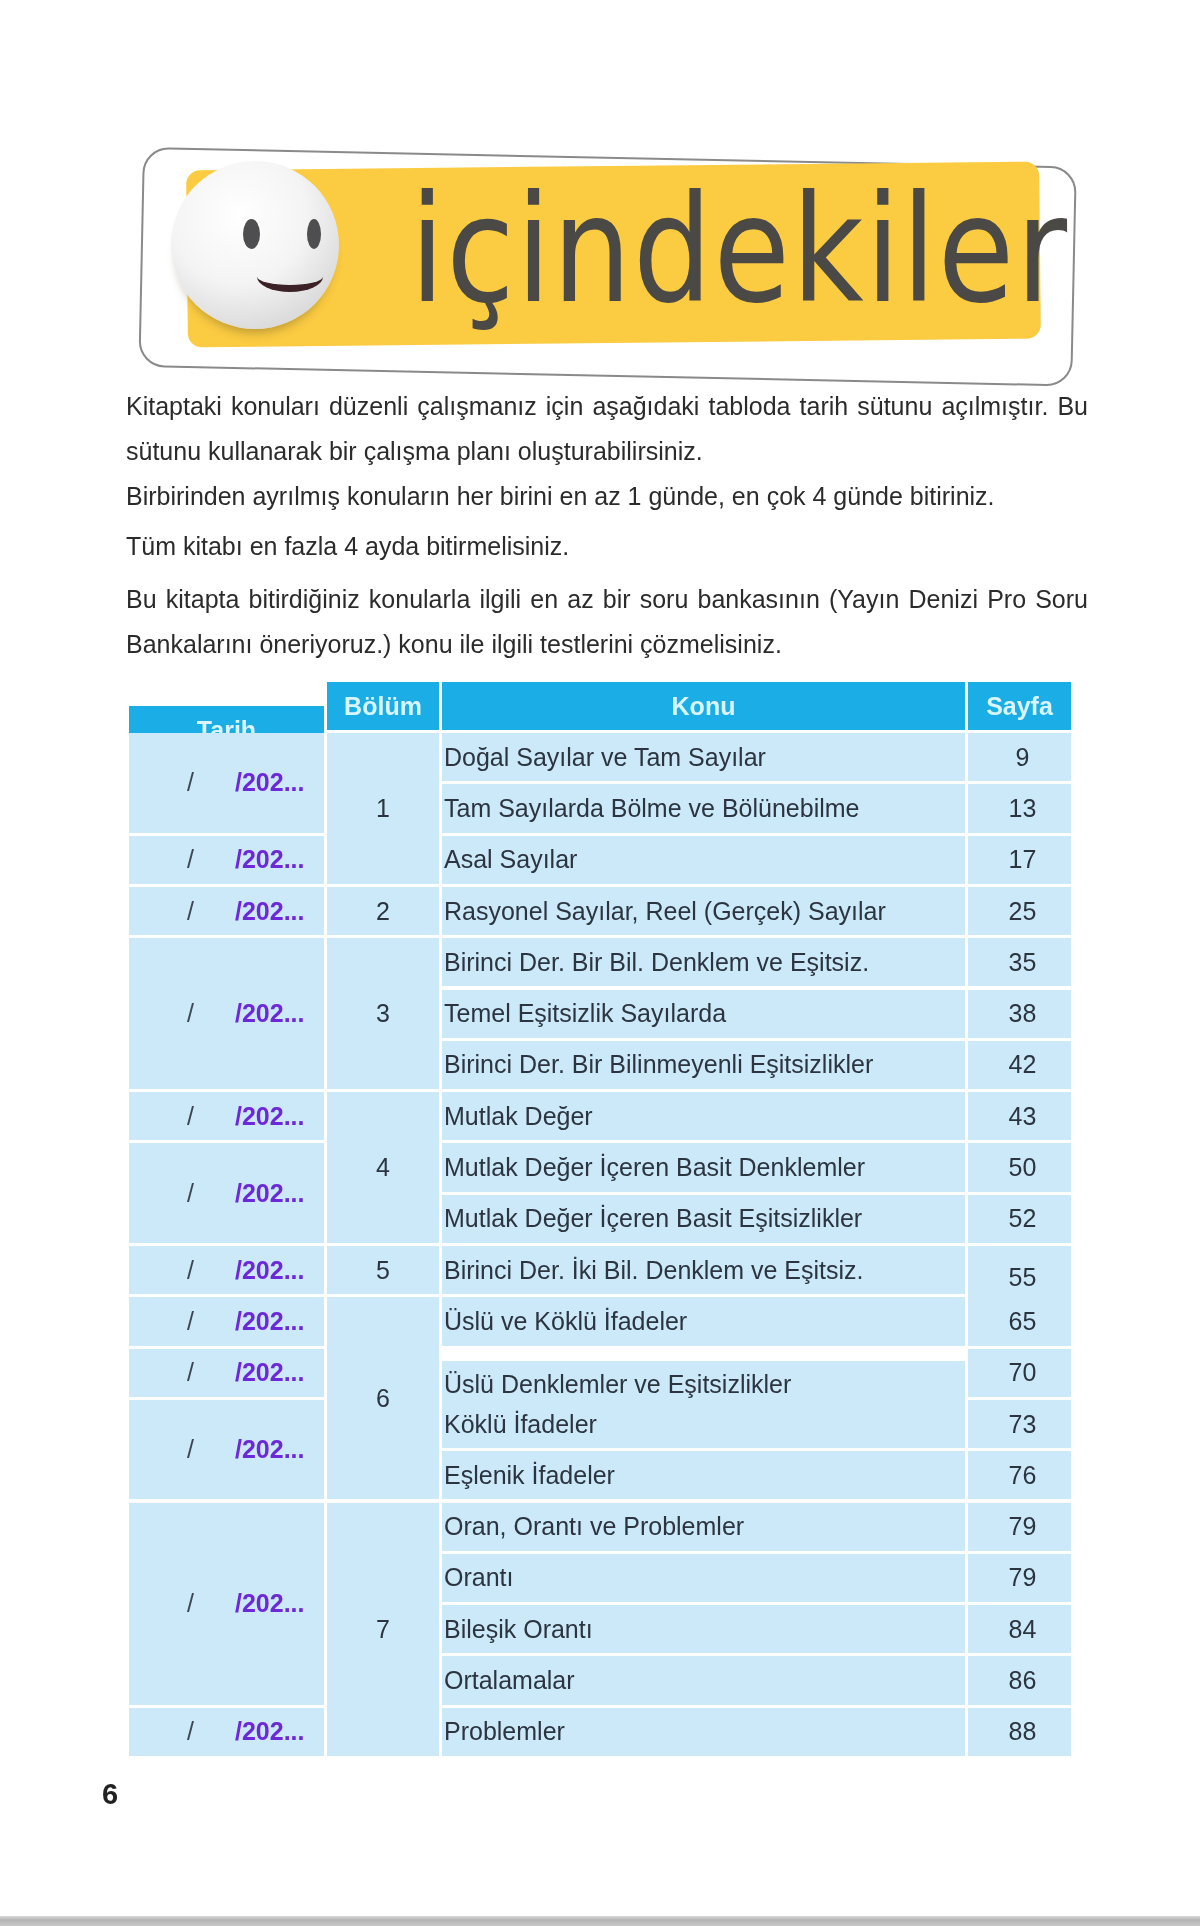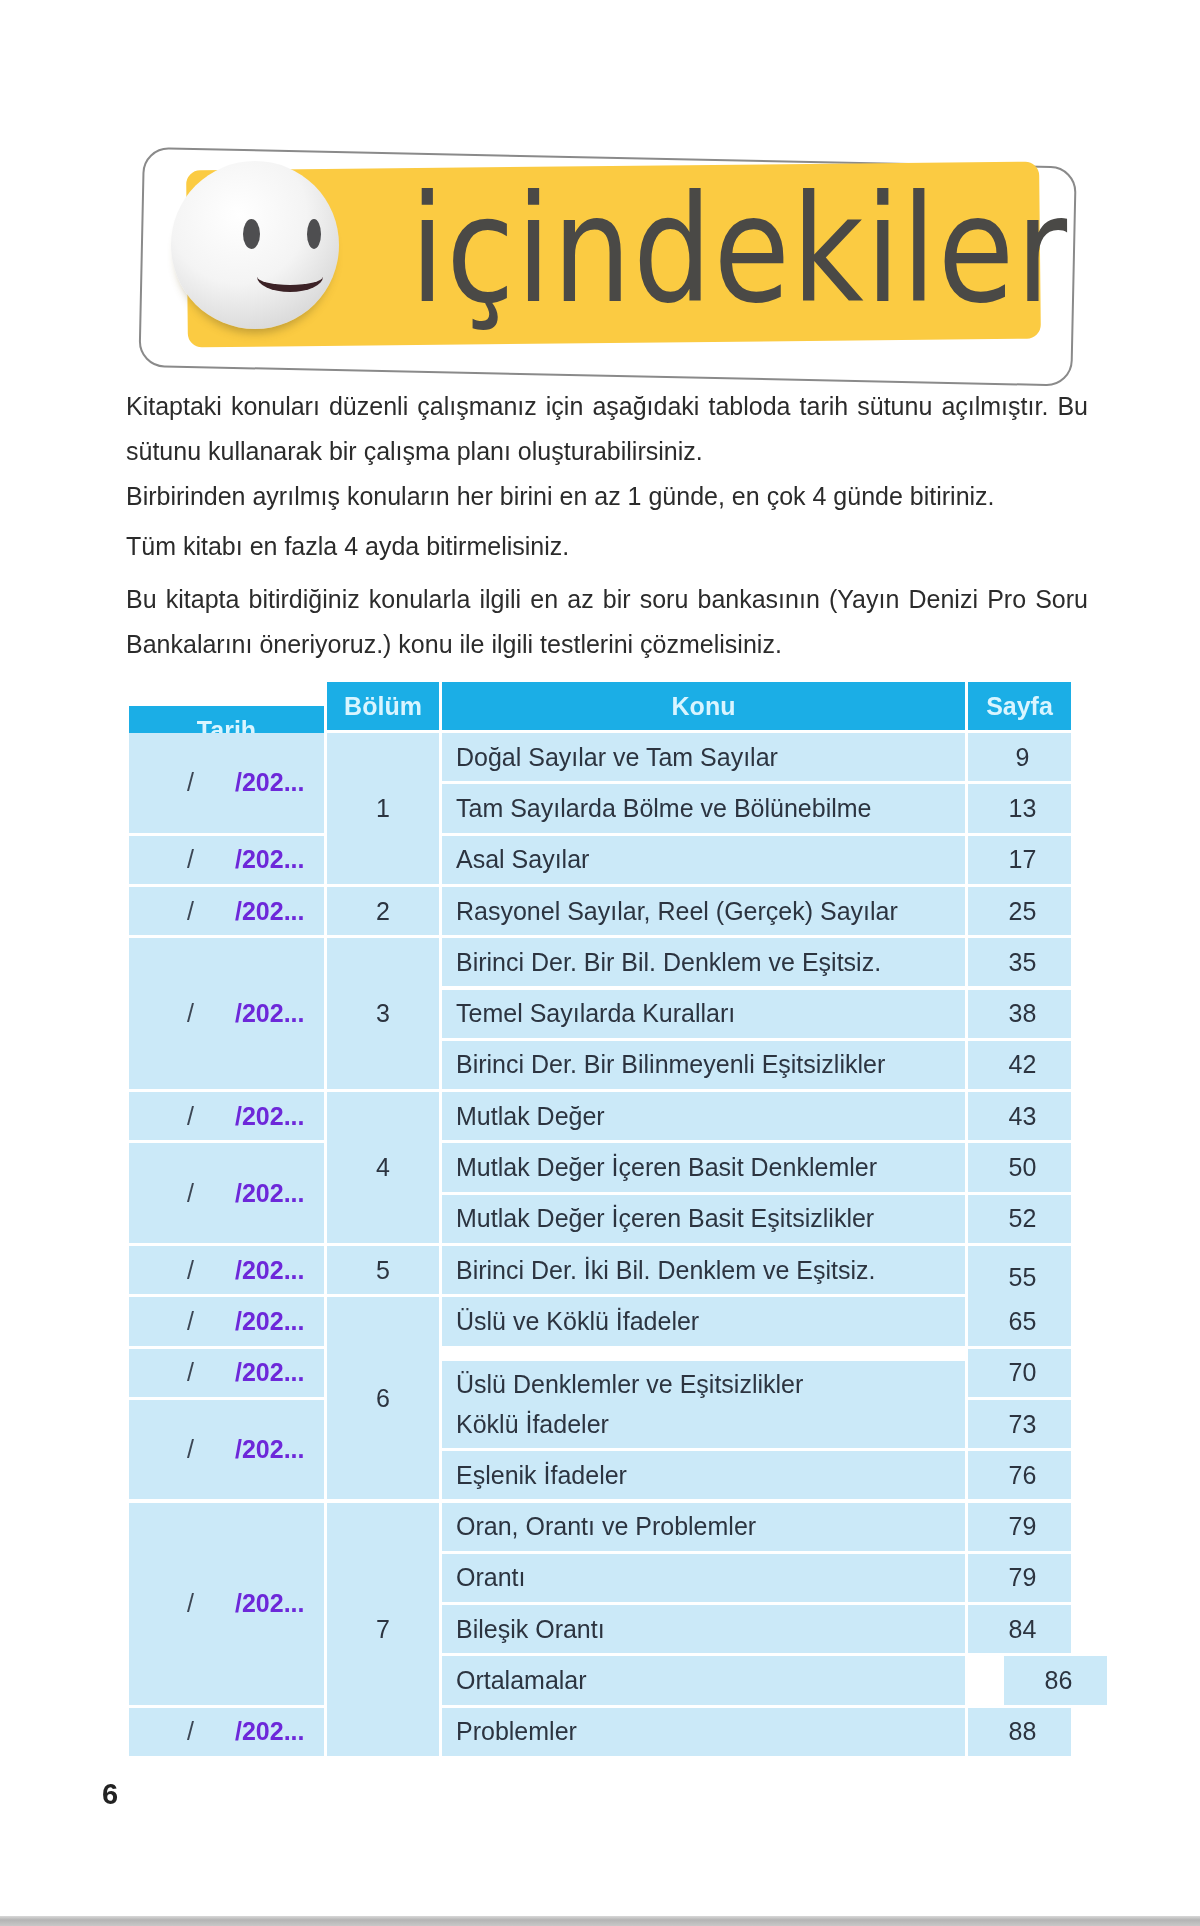--- a/index.html
+++ b/index.html
@@ -11,21 +11,21 @@
   .eye{position:absolute;width:17px;height:30px;border-radius:50%;background:#4e4e50;top:58px;}
   .eye.l{left:72px;} .eye.r{left:136px;width:14px;}
   .mouth{position:absolute;left:86px;top:100px;width:66px;height:24px;border-bottom:7px solid #3c2226;border-radius:0 0 50% 50%;}
   .intro{position:absolute;left:126px;top:384px;width:962px;font-size:25px;color:#2b2b2b;}
   .intro p{margin:0 0 11px 0;line-height:39px;text-align:justify;}
   .intro p.tight{line-height:45px;margin-bottom:3px;}
   .toc-wrap{position:absolute;left:129px;top:682px;width:942px;height:1075px;}
   .hdr{position:absolute;top:0;height:48px;background:#1baee6;color:#d9f5ff;font-weight:bold;font-size:25px;display:flex;align-items:center;justify-content:center;}
   .cell{position:absolute;background:#cbe9f8;display:flex;align-items:center;color:#2c3440;font-size:25px;box-sizing:border-box;}
   .cell.center{justify-content:center;}
-  .cell.konu{padding-left:14px;}
+  .cell.konu{padding-left:2px;}
   .cell.sayfa{justify-content:center;padding-left:6px;}
   .tarih-slash{position:absolute;left:58px;color:#3c4654;}
   .tarih-year{position:absolute;left:106px;color:#6d28d9;font-weight:bold;}
   .page-num{position:absolute;left:102px;top:1778px;font-size:29px;font-weight:bold;color:#222222;}
   .bottom-strip{position:absolute;left:0;top:1916px;width:1200px;height:10px;background:linear-gradient(#d8d8d8,#b4b4b4 40%,#c8c8c8);}
 </style>
 </head>
 <body>
 
 <div class="title-box"></div>
@@ -107,21 +107,21 @@
     <div class="cell konu" style="left: 313px; width: 523px; top: 51px; height: 48.3px;">Doğal Sayılar ve Tam Sayılar</div>
     <div class="cell sayfa" style="left: 839px; width: 103px; top: 51px; height: 48.3px;">9</div>
     <div class="cell konu" style="left: 313px; width: 523px; top: 102.3px; height: 48.3px;">Tam Sayılarda Bölme ve Bölünebilme</div>
     <div class="cell sayfa" style="left: 839px; width: 103px; top: 102.3px; height: 48.3px;">13</div>
     <div class="cell konu" style="left: 313px; width: 523px; top: 153.6px; height: 48.3px;">Asal Sayılar</div>
     <div class="cell sayfa" style="left: 839px; width: 103px; top: 153.6px; height: 48.3px;">17</div>
     <div class="cell konu" style="left: 313px; width: 523px; top: 204.9px; height: 48.3px;">Rasyonel Sayılar, Reel (Gerçek) Sayılar</div>
     <div class="cell sayfa" style="left: 839px; width: 103px; top: 204.9px; height: 48.3px;">25</div>
     <div class="cell konu" style="left: 313px; width: 523px; top: 256.2px; height: 48.3px;">Birinci Der. Bir Bil. Denklem ve Eşitsiz.</div>
     <div class="cell sayfa" style="left: 839px; width: 103px; top: 256.2px; height: 48.3px;">35</div>
-    <div class="cell konu" style="left: 313px; width: 523px; top: 307.5px; height: 48.3px;">Temel Sayılarda Kuralları</div>
+    <div class="cell konu" style="left: 313px; width: 523px; top: 307.5px; height: 48.3px;">Temel Eşitsizlik Sayılarda</div>
     <div class="cell sayfa" style="left: 839px; width: 103px; top: 307.5px; height: 48.3px;">38</div>
     <div class="cell konu" style="left: 313px; width: 523px; top: 358.8px; height: 48.3px;">Birinci Der. Bir Bilinmeyenli Eşitsizlikler</div>
     <div class="cell sayfa" style="left: 839px; width: 103px; top: 358.8px; height: 48.3px;">42</div>
     <div class="cell konu" style="left: 313px; width: 523px; top: 410.1px; height: 48.3px;">Mutlak Değer</div>
     <div class="cell sayfa" style="left: 839px; width: 103px; top: 410.1px; height: 48.3px;">43</div>
     <div class="cell konu" style="left: 313px; width: 523px; top: 461.4px; height: 48.3px;">Mutlak Değer İçeren Basit Denklemler</div>
     <div class="cell sayfa" style="left: 839px; width: 103px; top: 461.4px; height: 48.3px;">50</div>
     <div class="cell konu" style="left: 313px; width: 523px; top: 512.7px; height: 48.3px;">Mutlak Değer İçeren Basit Eşitsizlikler</div>
     <div class="cell sayfa" style="left: 839px; width: 103px; top: 512.7px; height: 48.3px;">52</div>
     <div class="cell konu" style="left: 313px; width: 523px; top: 564px; height: 48.3px;">Birinci Der. İki Bil. Denklem ve Eşitsiz.</div>
@@ -134,19 +134,19 @@
     <div class="cell sayfa" style="left: 839px; width: 103px; top: 717.9px; height: 48.3px;">73</div>
     <div class="cell konu" style="left: 313px; width: 523px; top: 769.2px; height: 48.3px;">Eşlenik İfadeler</div>
     <div class="cell sayfa" style="left: 839px; width: 103px; top: 769.2px; height: 48.3px;">76</div>
     <div class="cell konu" style="left: 313px; width: 523px; top: 820.5px; height: 48.3px;">Oran, Orantı ve Problemler</div>
     <div class="cell sayfa" style="left: 839px; width: 103px; top: 820.5px; height: 48.3px;">79</div>
     <div class="cell konu" style="left: 313px; width: 523px; top: 871.8px; height: 48.3px;">Orantı</div>
     <div class="cell sayfa" style="left: 839px; width: 103px; top: 871.8px; height: 48.3px;">79</div>
     <div class="cell konu" style="left: 313px; width: 523px; top: 923.1px; height: 48.3px;">Bileşik Orantı</div>
     <div class="cell sayfa" style="left: 839px; width: 103px; top: 923.1px; height: 48.3px;">84</div>
     <div class="cell konu" style="left: 313px; width: 523px; top: 974.4px; height: 48.3px;">Ortalamalar</div>
-    <div class="cell sayfa" style="left: 839px; width: 103px; top: 974.4px; height: 48.3px; margin-left: 36px;">86</div>
+    <div class="cell sayfa" style="left: 839px; width: 103px; top: 974.4px; height: 48.3px;">86</div>
     <div class="cell konu" style="left: 313px; width: 523px; top: 1025.7px; height: 48.3px;">Problemler</div>
     <div class="cell sayfa" style="left: 839px; width: 103px; top: 1025.7px; height: 48.3px;">88</div>
   </div>
 
 <div class="page-num">6</div>
 <div class="bottom-strip"></div>
 
 </body></html>

